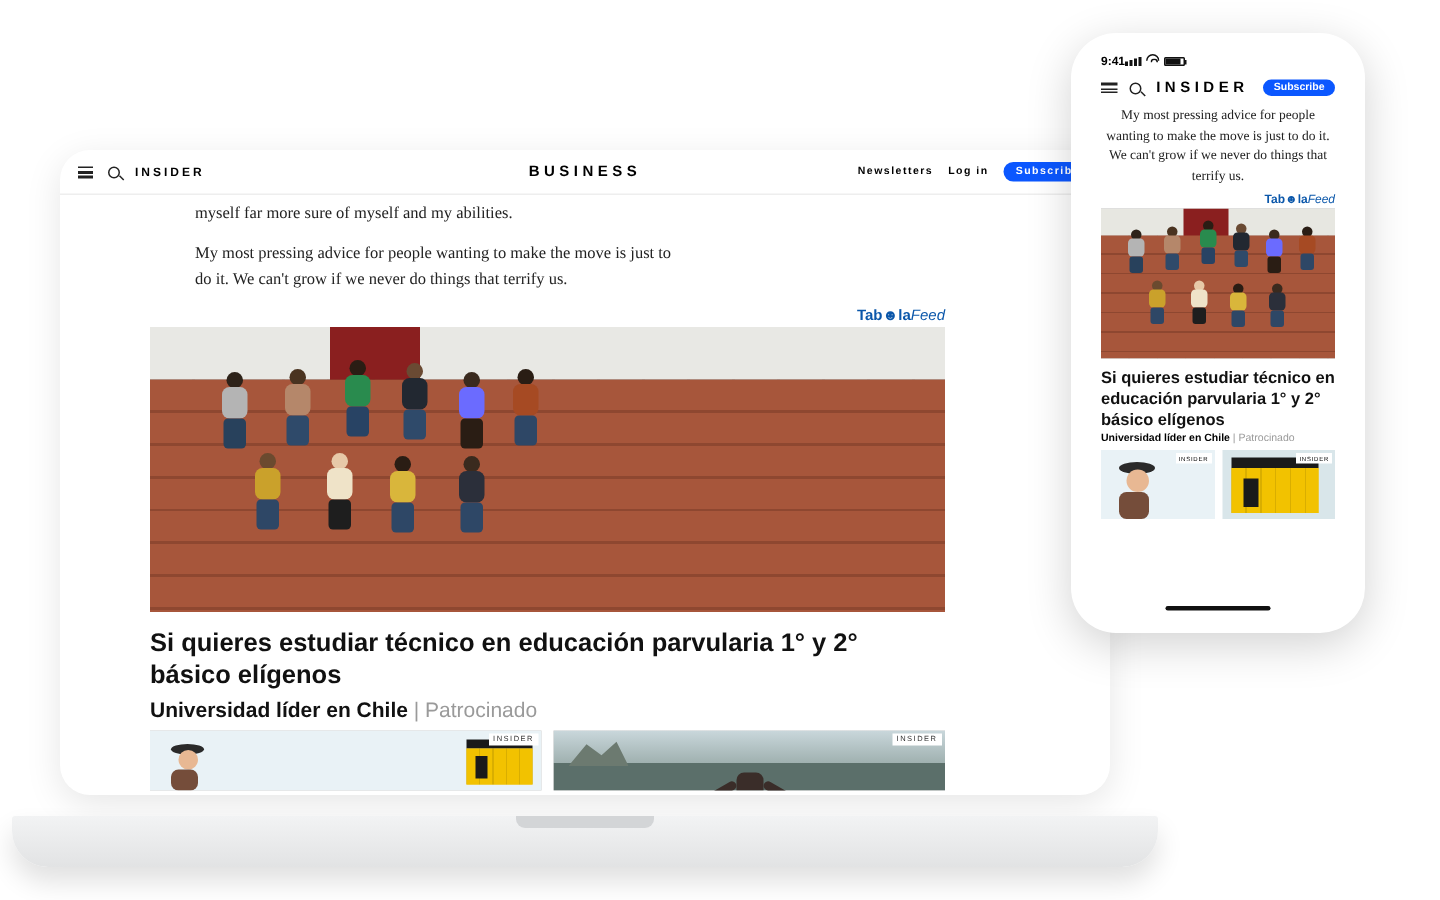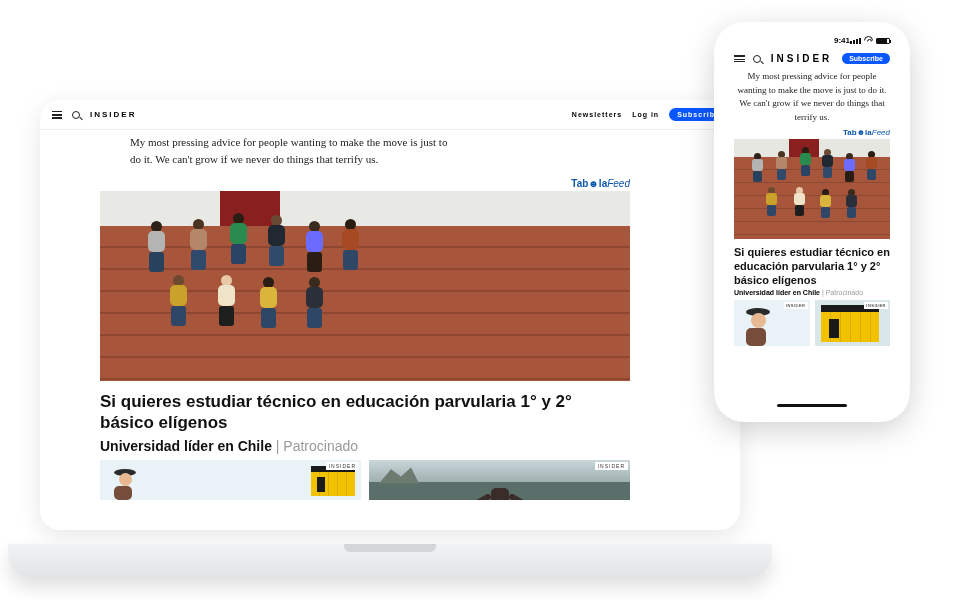--- a/index.html
+++ b/index.html
@@ -179,21 +179,21 @@
     box-shadow: 0 8px 30px rgba(0,0,0,0.18);
     padding: 10px;
   }
   .phone-screen{
     width:100%;height:100%;
     border-radius:20px;
     background:#fff;
     overflow:hidden;
     position:relative;
   }
-  .status{display:flex;justify-content:flex-end;align-items:center;padding:4px 10px;font-size:8px;font-weight:600;}
+  .status{display:flex;justify-content:flex-start;align-items:center;padding:4px 10px;font-size:8px;font-weight:600;}
   .status .sigs{display:flex;gap:1px;align-items:flex-end;}
   .status .sigs span{width:2px;background:#111;display:inline-block;}
   .status .sigs span:nth-child(1){height:3px;} .status .sigs span:nth-child(2){height:4px;}
   .status .sigs span:nth-child(3){height:5px;} .status .sigs span:nth-child(4){height:6px;}
   .status .batt{width:14px;height:6px;border:1px solid #111;border-radius:1px;position:relative;}
   .status .batt::after{content:"";position:absolute;right:-2px;top:1px;width:1.5px;height:3px;background:#111;}
   .status .batt i{display:block;width:80%;height:100%;background:#111;}
   .wifi{width:9px;height:9px;position:relative;}
   .wifi::before{content:"";position:absolute;inset:0;border:1.5px solid #111;border-radius:50%;clip-path:polygon(0 0,100% 0,100% 50%,0 50%);}
   .wifi::after{content:"";position:absolute;left:3px;top:3px;width:3px;height:3px;border:1.2px solid #111;border-radius:50%;clip-path:polygon(0 0,100% 0,100% 50%,0 50%);}
@@ -233,28 +233,30 @@
   <div class="laptop-screen">
 
     <div class="nav">
       <div class="left">
         <span class="burger">
             <span></span>
           </span>
         <span class="lens"></span>
         <span class="brand-small">INSIDER</span>
       </div>
+      <div class="center">BUSINESS</div>
       <div class="right">
         <span style="font-size:7px;font-weight:600;">Newsletters</span>
         <span style="font-size:7px;font-weight:600;">Log in</span>
         <span class="sub-btn">Subscribe</span>
       </div>
     </div>
 
     <div class="page-body">
+      <p>myself far more sure of myself and my abilities.</p>
       <p>My most pressing advice for people wanting to make the move is just to do it. We can't grow if we never do things that terrify us.</p>
     </div>
 
     <div class="taboola">
       <span class="blue">Tab☻la</span><span class="feed">Feed</span>
     </div>
 
     <div class="ad-block">
       <div class="hero-img">
         <div class="sky"></div>

